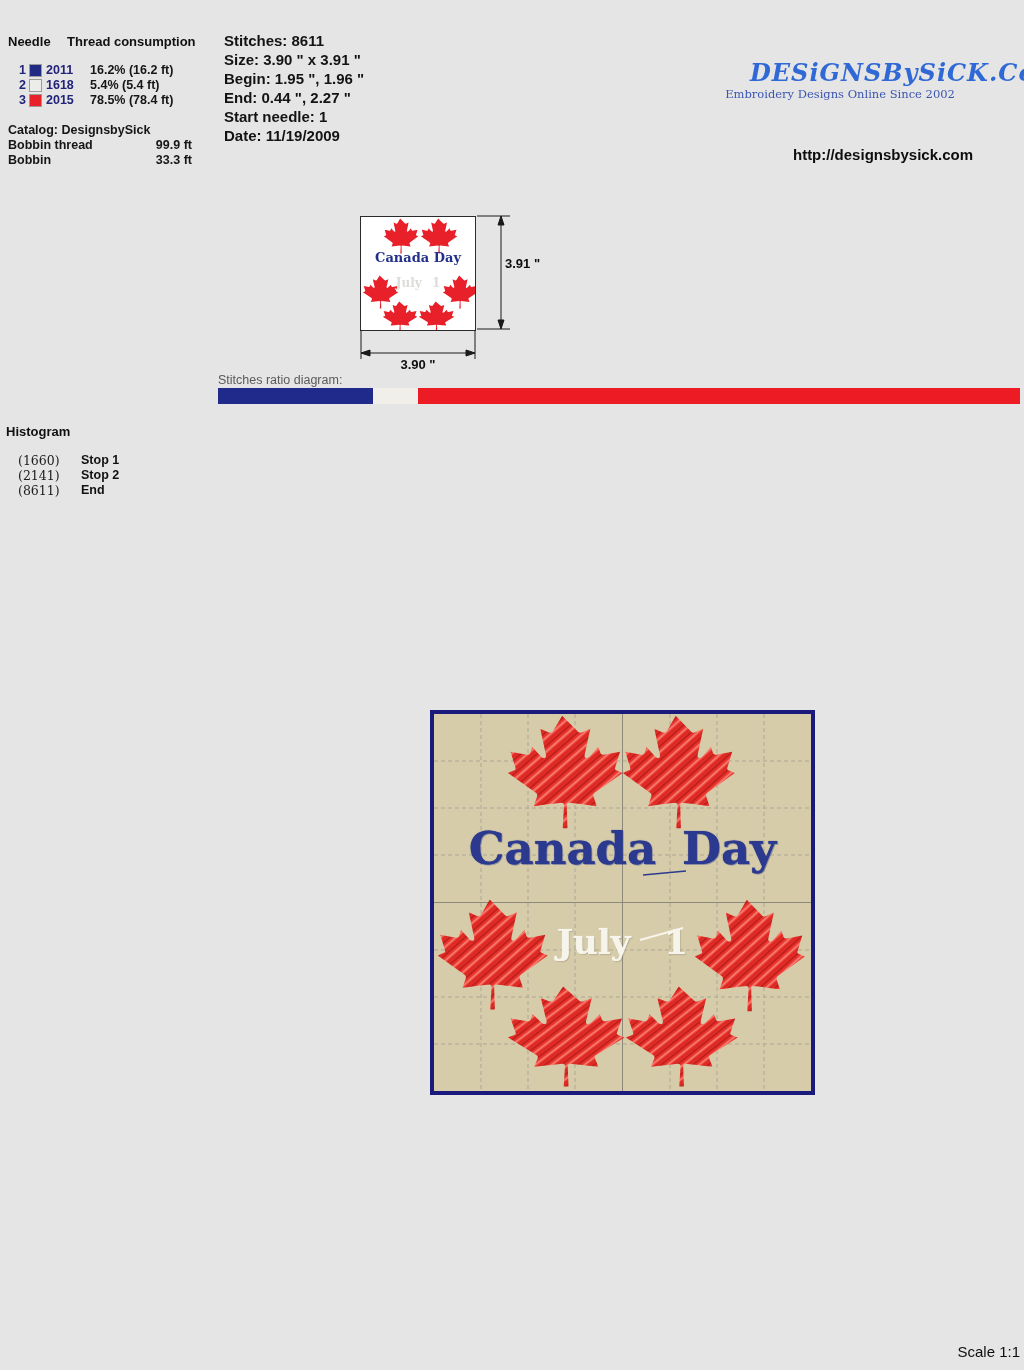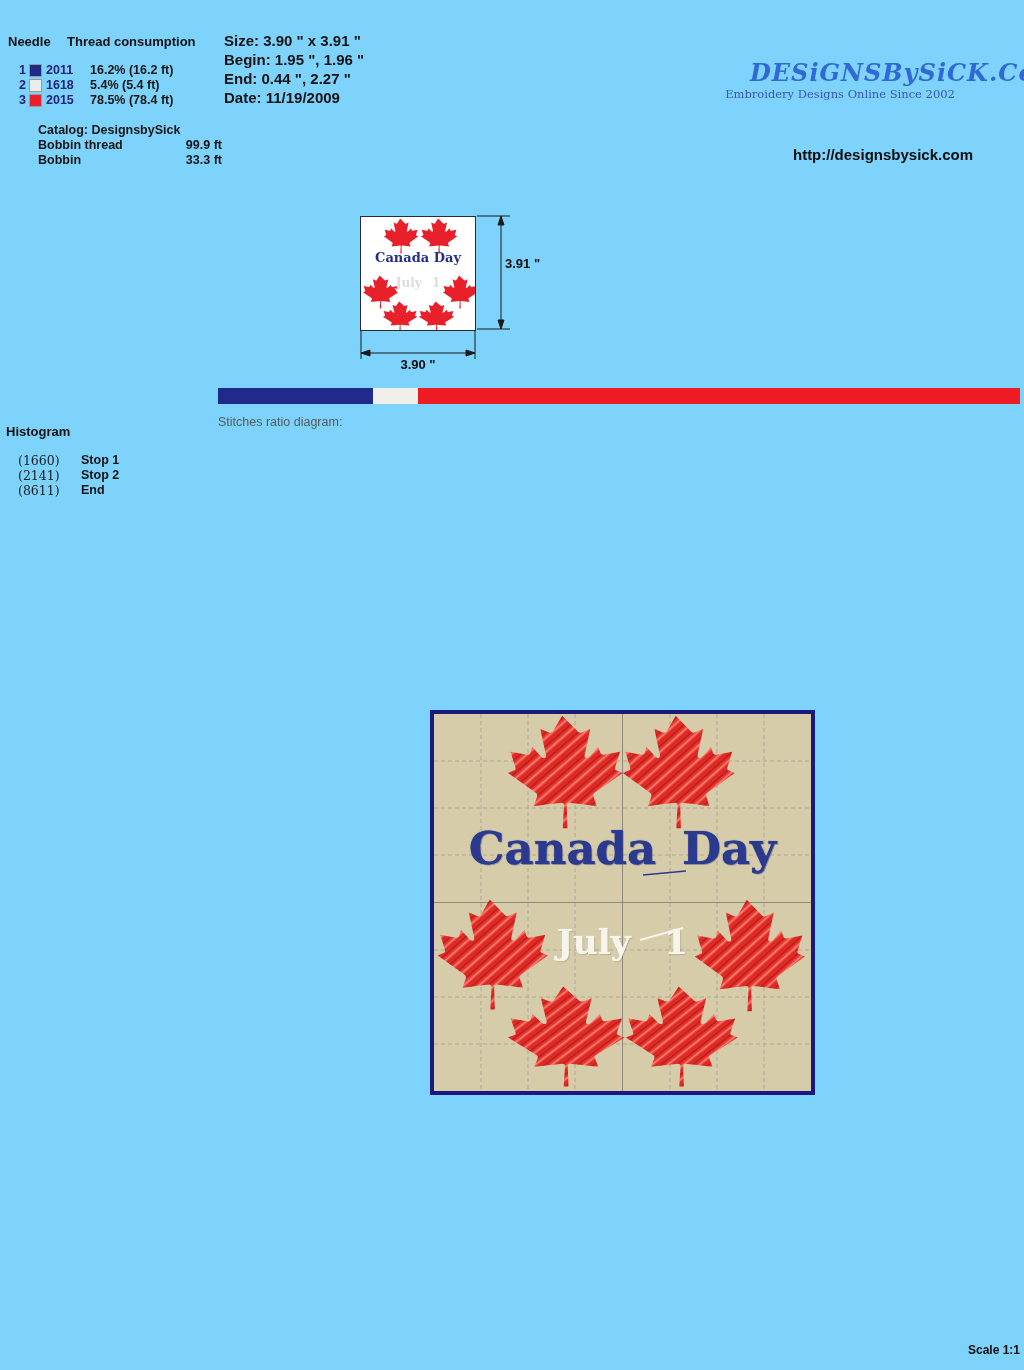--- a/index.html
+++ b/index.html
@@ -1,28 +1,28 @@
 <!DOCTYPE html>
 <html style="--logo-blue: #3069d6; --pv-bg: #d6cca9; --pv-border: #1a1a7c; --leaf-red: #e8332b; --pv-title: #2b3a8e; --pv-sub: #f7f4ec;"><head>
 <meta charset="utf-8">
 <style>
   html,body{margin:0;padding:0;background:#fff;}
-  .page{position:relative;width:1024px;height:1370px;background:#7dd3fc;overflow:hidden;
+  .page{position:relative;width:1024px;height:1370px;background:#e5e5e5;overflow:hidden;
         font-family:"Liberation Sans",sans-serif;color:#111;}
   .abs{position:absolute;}
 
   
   .nt-header{top:34px;left:8px;font-size:13px;font-weight:bold;}
   .nt-header .h2{position:absolute;left:59px;top:0;width:200px;}
   .nt-row{left:10px;width:190px;height:14px;font-size:12.5px;font-weight:bold;color:#23237a;}
   .nt-num{position:absolute;left:0;width:16px;text-align:right;}
   .nt-swatch{position:absolute;left:19px;top:1px;width:11px;height:11px;border:1px solid #9a9a9a;}
   .nt-thread{position:absolute;left:36px;}
   .nt-cons{position:absolute;left:80px;width:118px;color:#161616;}
-  .meta-line{left:8px;width:184px;font-size:12.5px;font-weight:bold;color:#161616;margin-left:30px;}
+  .meta-line{left:8px;width:184px;font-size:12.5px;font-weight:bold;color:#161616;}
   .meta-line .val{float:right;}
 
   
   .file-info{top:31px;left:224px;width:520px;font-size:15px;font-weight:bold;line-height:19px;color:#131313;}
 
   
   .brand-logo{top:58px;left:750px;width:266px;text-align:center;
       font-family:"DejaVu Serif",serif;font-style:italic;font-weight:bold;
       font-size:24px;letter-spacing:1px;color:var(--logo-blue,#3069d6);}
   .brand-tagline{top:87px;left:707px;width:266px;text-align:center;
@@ -33,21 +33,21 @@
   .thumb{top:216px;left:360px;width:114px;height:113px;border:1px solid #2b2b2b;background:#fff;}
   .thumb-title{position:absolute;left:0;right:0;top:33px;text-align:center;
       font-family:"DejaVu Serif",serif;font-weight:bold;font-size:13px;color:#22308a;}
   .thumb-sub{position:absolute;left:0;right:0;top:59px;text-align:center;
       font-family:"DejaVu Serif",serif;font-weight:bold;font-size:12px;color:#dcdcd8;word-spacing:6px;}
   .dim-label{font-size:13px;font-weight:bold;color:#0d0d0d;}
   .dim-h{top:256px;left:505px;width:60px;}
   .dim-w{top:357px;left:372px;width:92px;text-align:center;}
 
   
-  .ratio-label{top:373px;left:218px;font-size:12.5px;color:#5a5a5a;margin-top:42px;}
+  .ratio-label{top:373px;left:218px;font-size:12.5px;color:#5a5a5a;}
   .ratio-bar{top:388px;left:218px;width:802px;height:16px;display:flex;}
   .ratio-bar span{display:block;height:100%;}
 
   
   .hist-title{top:424px;left:6px;font-size:13px;font-weight:bold;}
   .hist-row{left:18px;width:180px;height:15px;font-size:12.5px;}
   .hist-count{position:absolute;left:0;width:54px;text-align:left;font-family:"DejaVu Serif",serif;color:#1b1b1b;}
   .hist-label{position:absolute;left:63px;font-weight:bold;color:#111;}
 
   
@@ -56,21 +56,21 @@
   .pv-title{position:absolute;left:0;right:0;top:108px;text-align:center;
       font-family:"DejaVu Serif",serif;font-weight:bold;font-size:45px;
       color:var(--pv-title,#2b3a8e);letter-spacing:0px;word-spacing:10px;
       text-shadow:0 0 1px var(--pv-title,#2b3a8e),1px 1px 0 rgba(43,58,142,.35);}
   .pv-sub{position:absolute;left:0;right:0;top:208px;text-align:center;
       font-family:"DejaVu Serif",serif;font-weight:bold;font-size:34px;
       color:var(--pv-sub,#f7f4ec);word-spacing:22px;
       text-shadow:0 0 1px rgba(255,255,255,.9),1px 1px 1px rgba(120,110,80,.35);}
 
   
-  .scale{top:1343px;left:928px;width:92px;text-align:right;font-size:12px;font-weight:bold;color:#0d0d0d;}
+  .scale{top:1343px;left:928px;width:92px;text-align:right;font-size:15px;font-weight:normal;color:#0d0d0d;}
 </style>
 </head>
 <body>
 
 <div class="page">
 
   <div class="abs nt-header">
     <span>Needle</span>
     <span class="h2">Thread consumption</span>
   </div>
@@ -98,23 +98,25 @@
   <div class="abs meta-line" style="top:138px">
     <span>Bobbin thread</span>
     <span class="val">99.9 ft</span>
   </div>
   <div class="abs meta-line" style="top:153px">
     <span>Bobbin</span>
     <span class="val">33.3 ft</span>
   </div>
 
   <div class="abs file-info">
+    <div>Stitches: 8611</div>
     <div>Size: 3.90 " x 3.91 "</div>
     <div>Begin: 1.95 ", 1.96 "</div>
     <div>End: 0.44 ", 2.27 "</div>
+    <div>Start needle: 1</div>
     <div>Date: 11/19/2009</div>
   </div>
 
   <div class="abs brand-logo">DESiGNSBySiCK.CoM</div>
   <div class="abs brand-tagline">Embroidery Designs Online Since 2002</div>
   <div class="abs brand-url">http://designsbysick.com</div>
 
   <div class="abs thumb">
     <svg width="114" height="113" viewBox="0 0 114 113" style="position:absolute;left:0;top:0">
       <defs>

